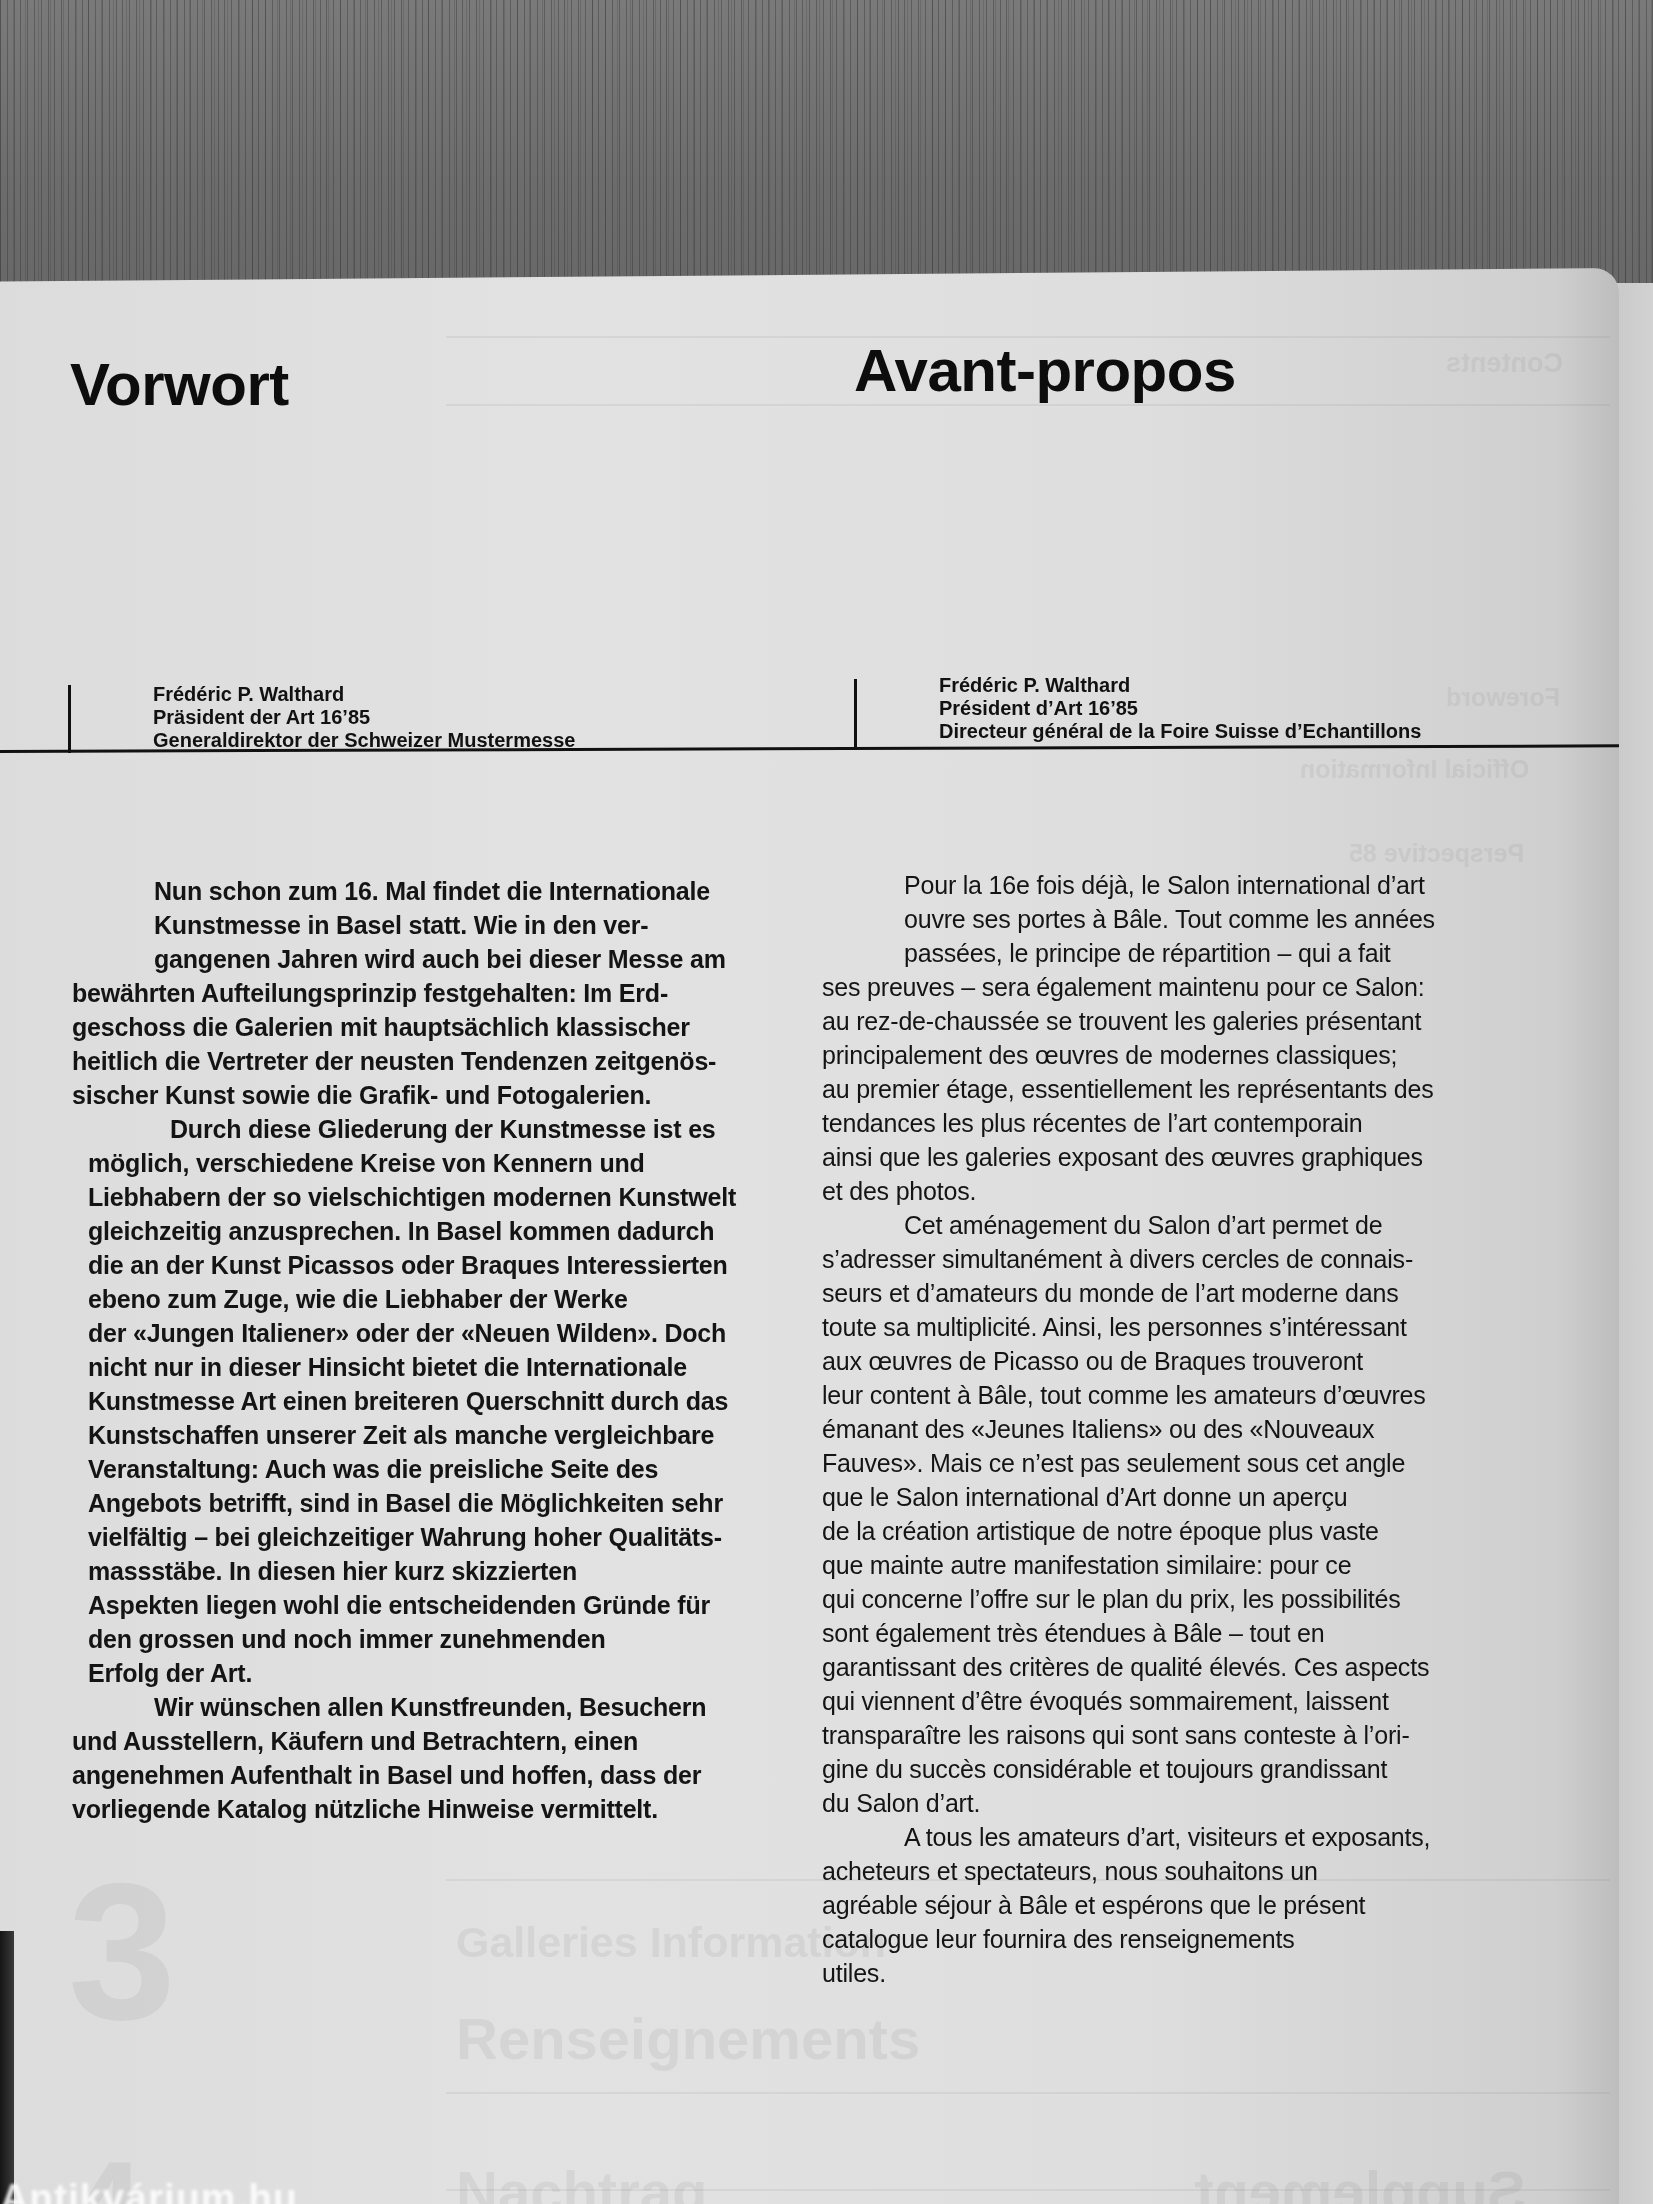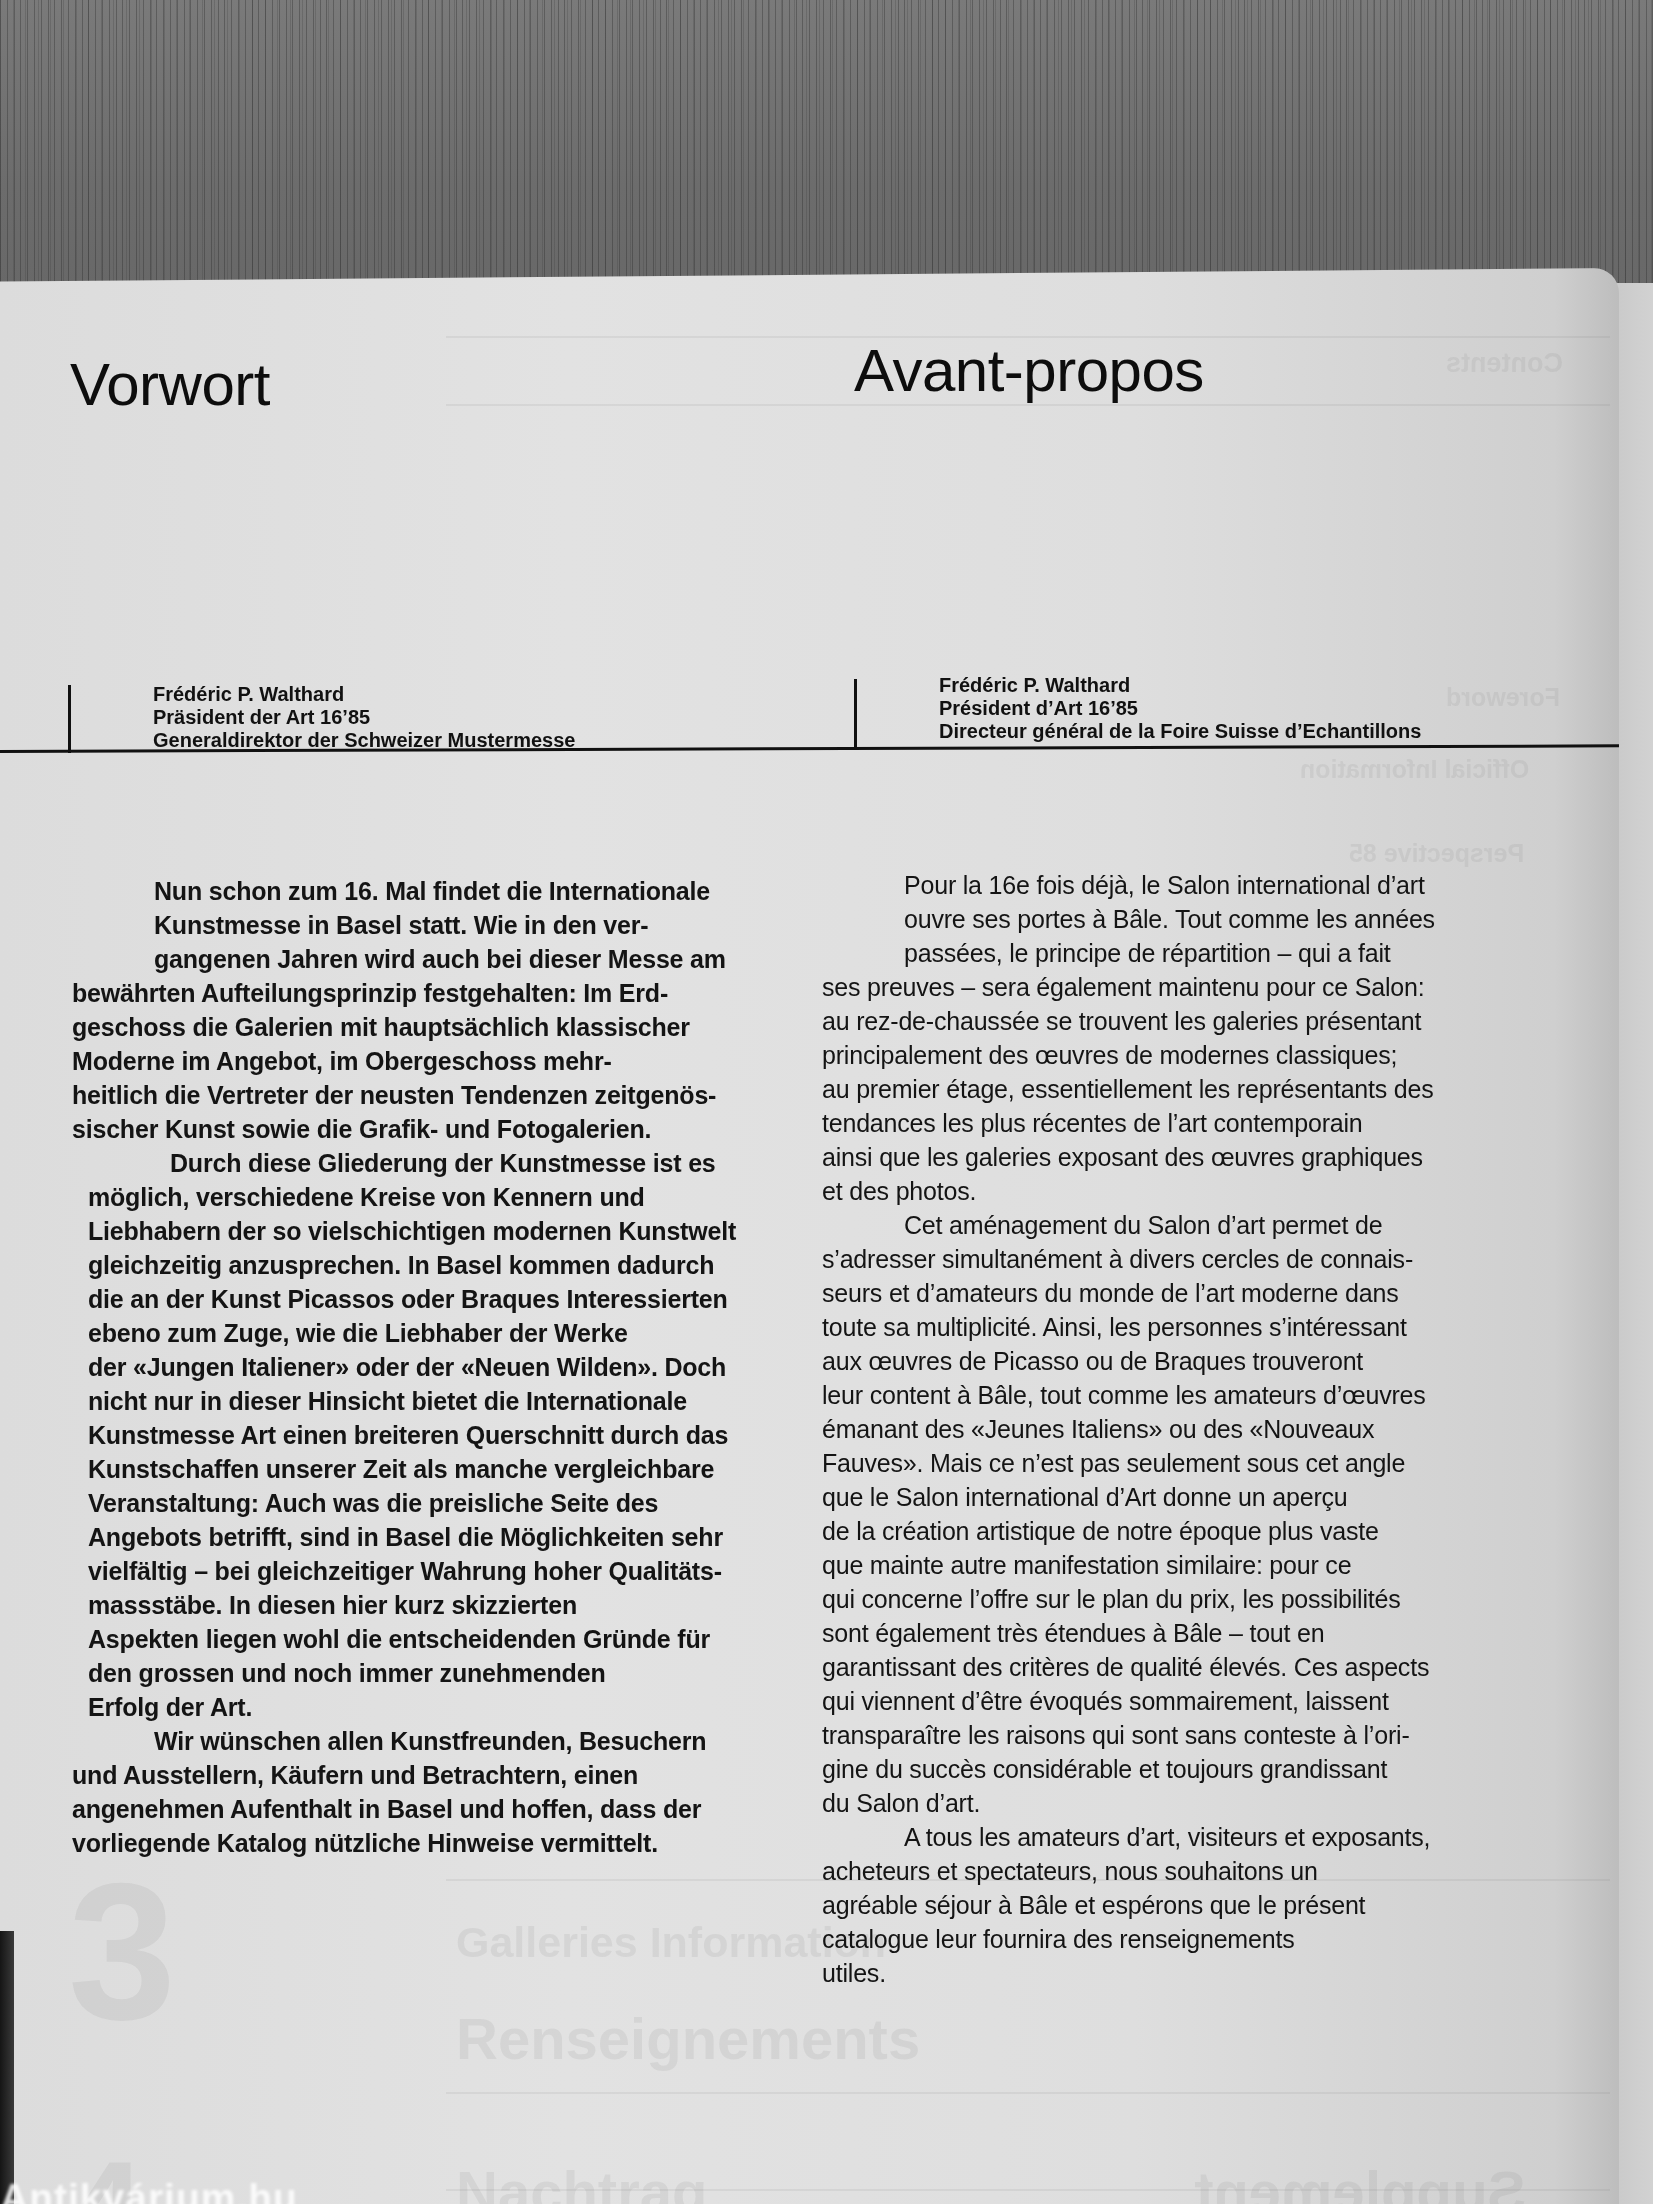--- a/index.html
+++ b/index.html
@@ -61,21 +61,21 @@
     }
     .ghost-line {
       position: absolute;
       height: 1.9px;
       background: rgba(110,110,110,0.10);
     }
     h1 {
       position: absolute;
       margin: 0;
       font-family: "Liberation Sans", sans-serif;
-      font-weight: normal;
+      font-weight: bold;
       font-size: 60px;
       letter-spacing: -0.5px;
       color: #0d0d0d;
     }
     .sig-bar {
       position: absolute;
       width: 2.9px;
       background: #111;
     }
     .signature {
@@ -157,21 +157,20 @@
 
   <div class="rule" style="top:482px; width:1619px; transform:rotate(-0.2deg); transform-origin:left;"></div>
 
   <div class="col" id="col-de" style="left:72px; top:606px; width:757px;font-weight:bold;">
       <p style="text-indent: 0px;">
         <span class="l ind">Nun schon zum 16. Mal findet die Internationale</span>
         <span class="l ind">Kunstmesse in Basel statt. Wie in den ver-</span>
         <span class="l ind">gangenen Jahren wird auch bei dieser Messe am</span>
         <span class="l">bewährten Aufteilungsprinzip festgehalten: Im Erd-</span>
         <span class="l">geschoss die Galerien mit hauptsächlich klassischer</span>
-        <span class="l">Moderne im Angebot, im Obergeschoss mehr-</span>
         <span class="l">heitlich die Vertreter der neusten Tendenzen zeitgenös-</span>
         <span class="l">sischer Kunst sowie die Grafik- und Fotogalerien.</span>
       </p>
       <p style="text-indent: 0px; margin-left: 16px;">
         <span class="l ind">Durch diese Gliederung der Kunstmesse ist es</span>
         <span class="l">möglich, verschiedene Kreise von Kennern und</span>
         <span class="l">Liebhabern der so vielschichtigen modernen Kunstwelt</span>
         <span class="l">gleichzeitig anzusprechen. In Basel kommen dadurch</span>
         <span class="l">die an der Kunst Picassos oder Braques Interessierten</span>
         <span class="l">ebeno zum Zuge, wie die Liebhaber der Werke</span>

